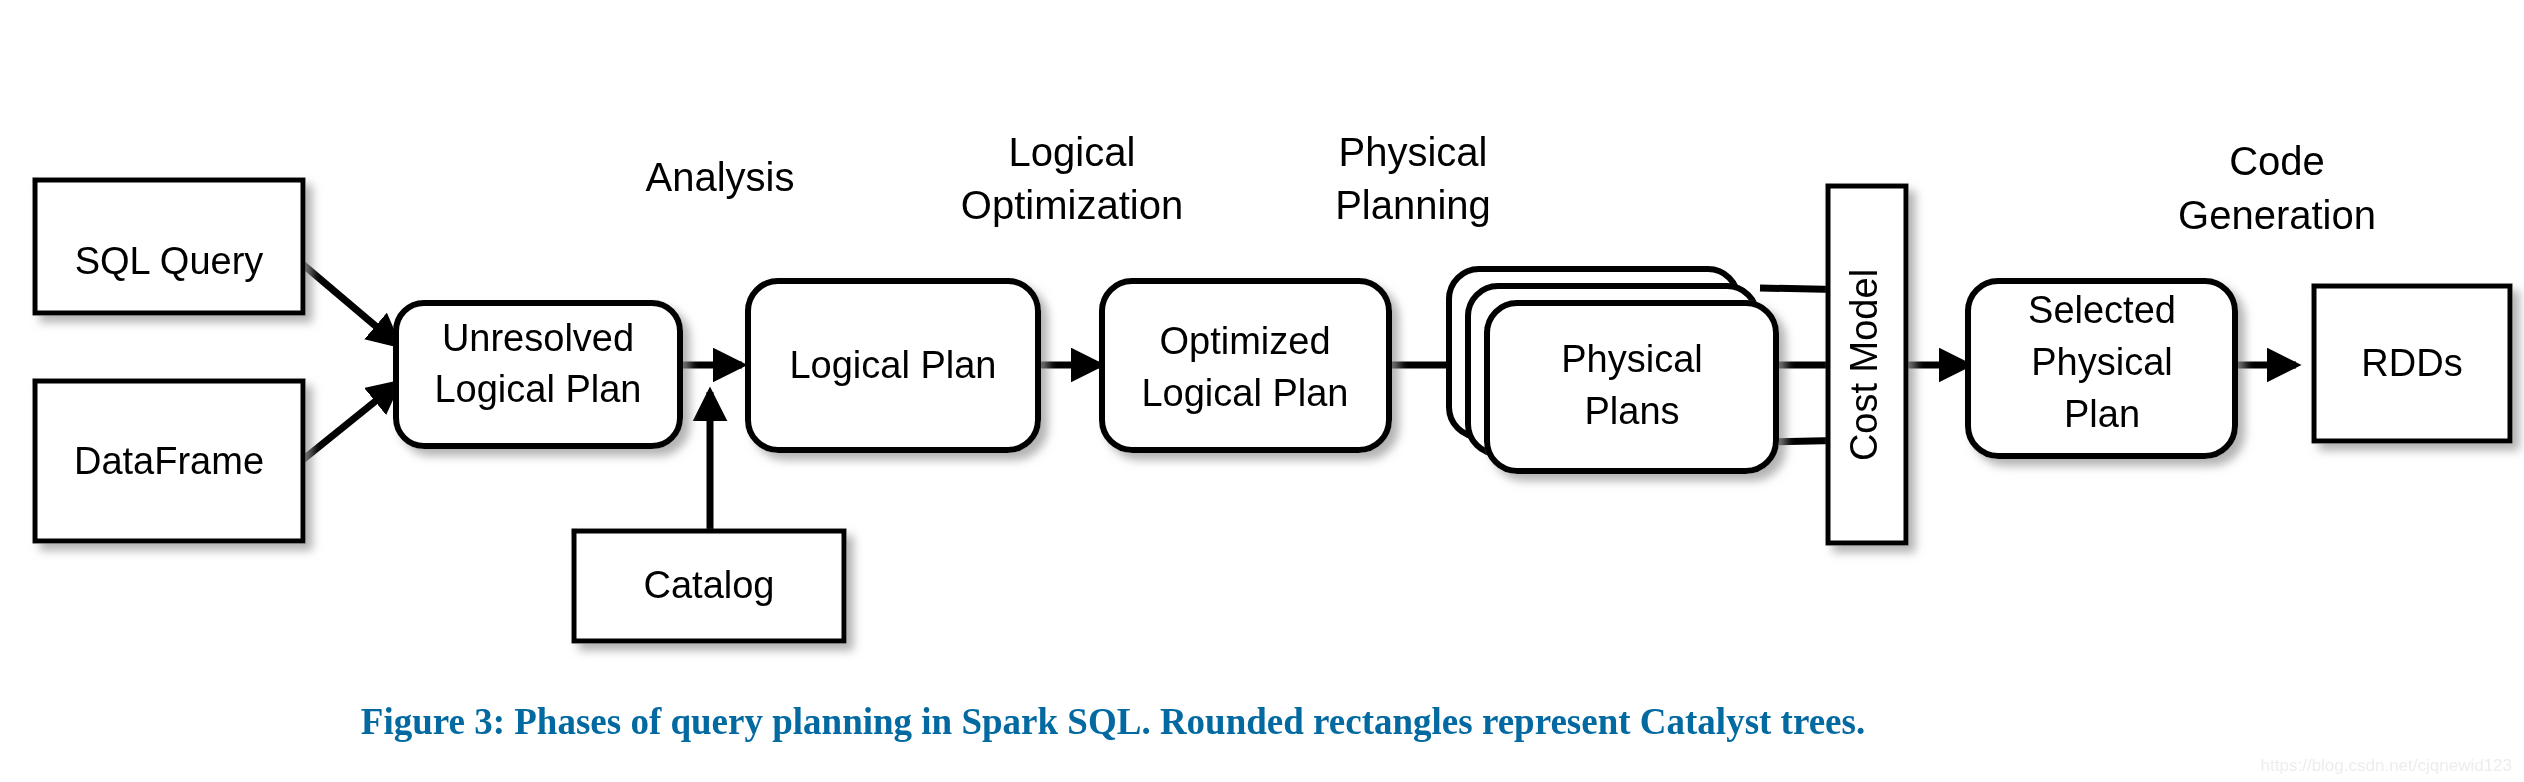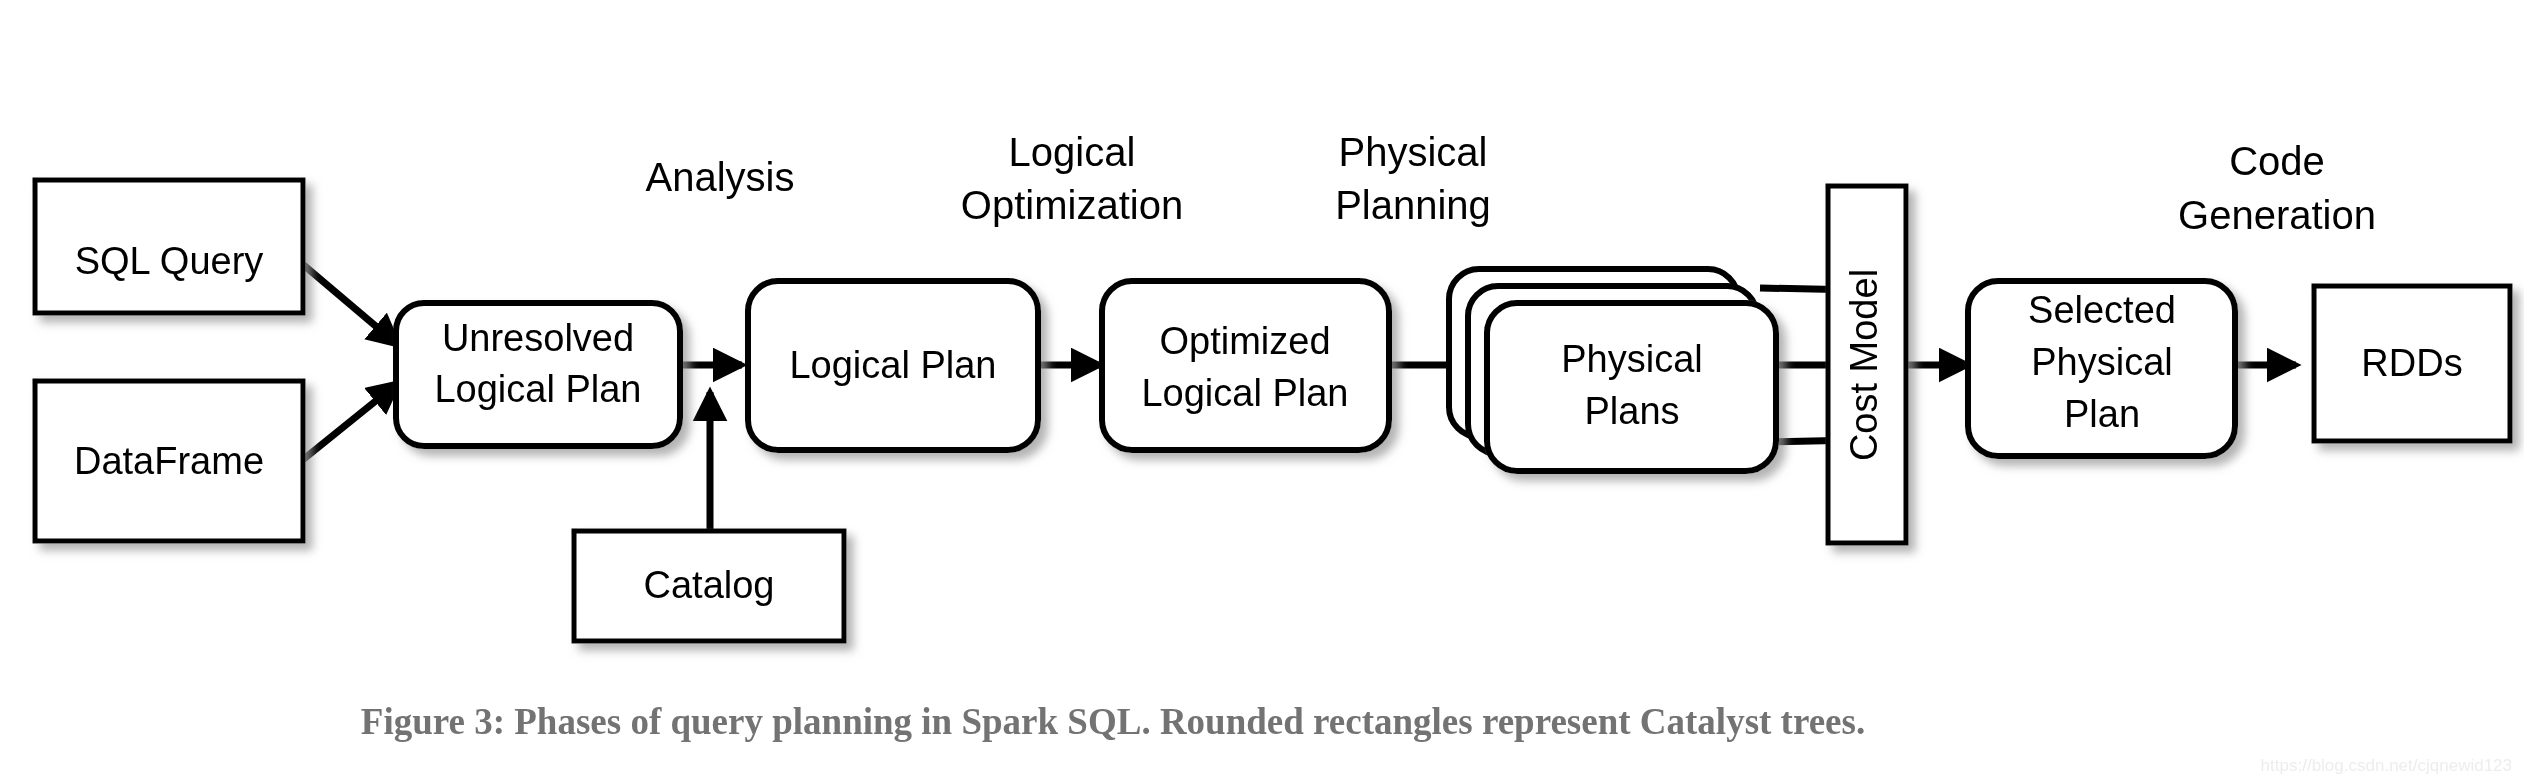--- a/index.html
+++ b/index.html
@@ -44,21 +44,21 @@
   }
   .caption-text {
     position: absolute;
     left: 0;
     top: 700px;
     width: 2226px;
     text-align: center;
     font-family: "Liberation Serif", serif;
     font-weight: bold;
     font-size: 37px;
-    color: #737373;
+    color: #0369a1;
     letter-spacing: 0px;
     white-space: nowrap;
   }
   .watermark {
     position: absolute;
     right: 12px;
     bottom: 6px;
     font-family: "Liberation Sans", sans-serif;
     font-size: 17px;
     color: #ededed;

